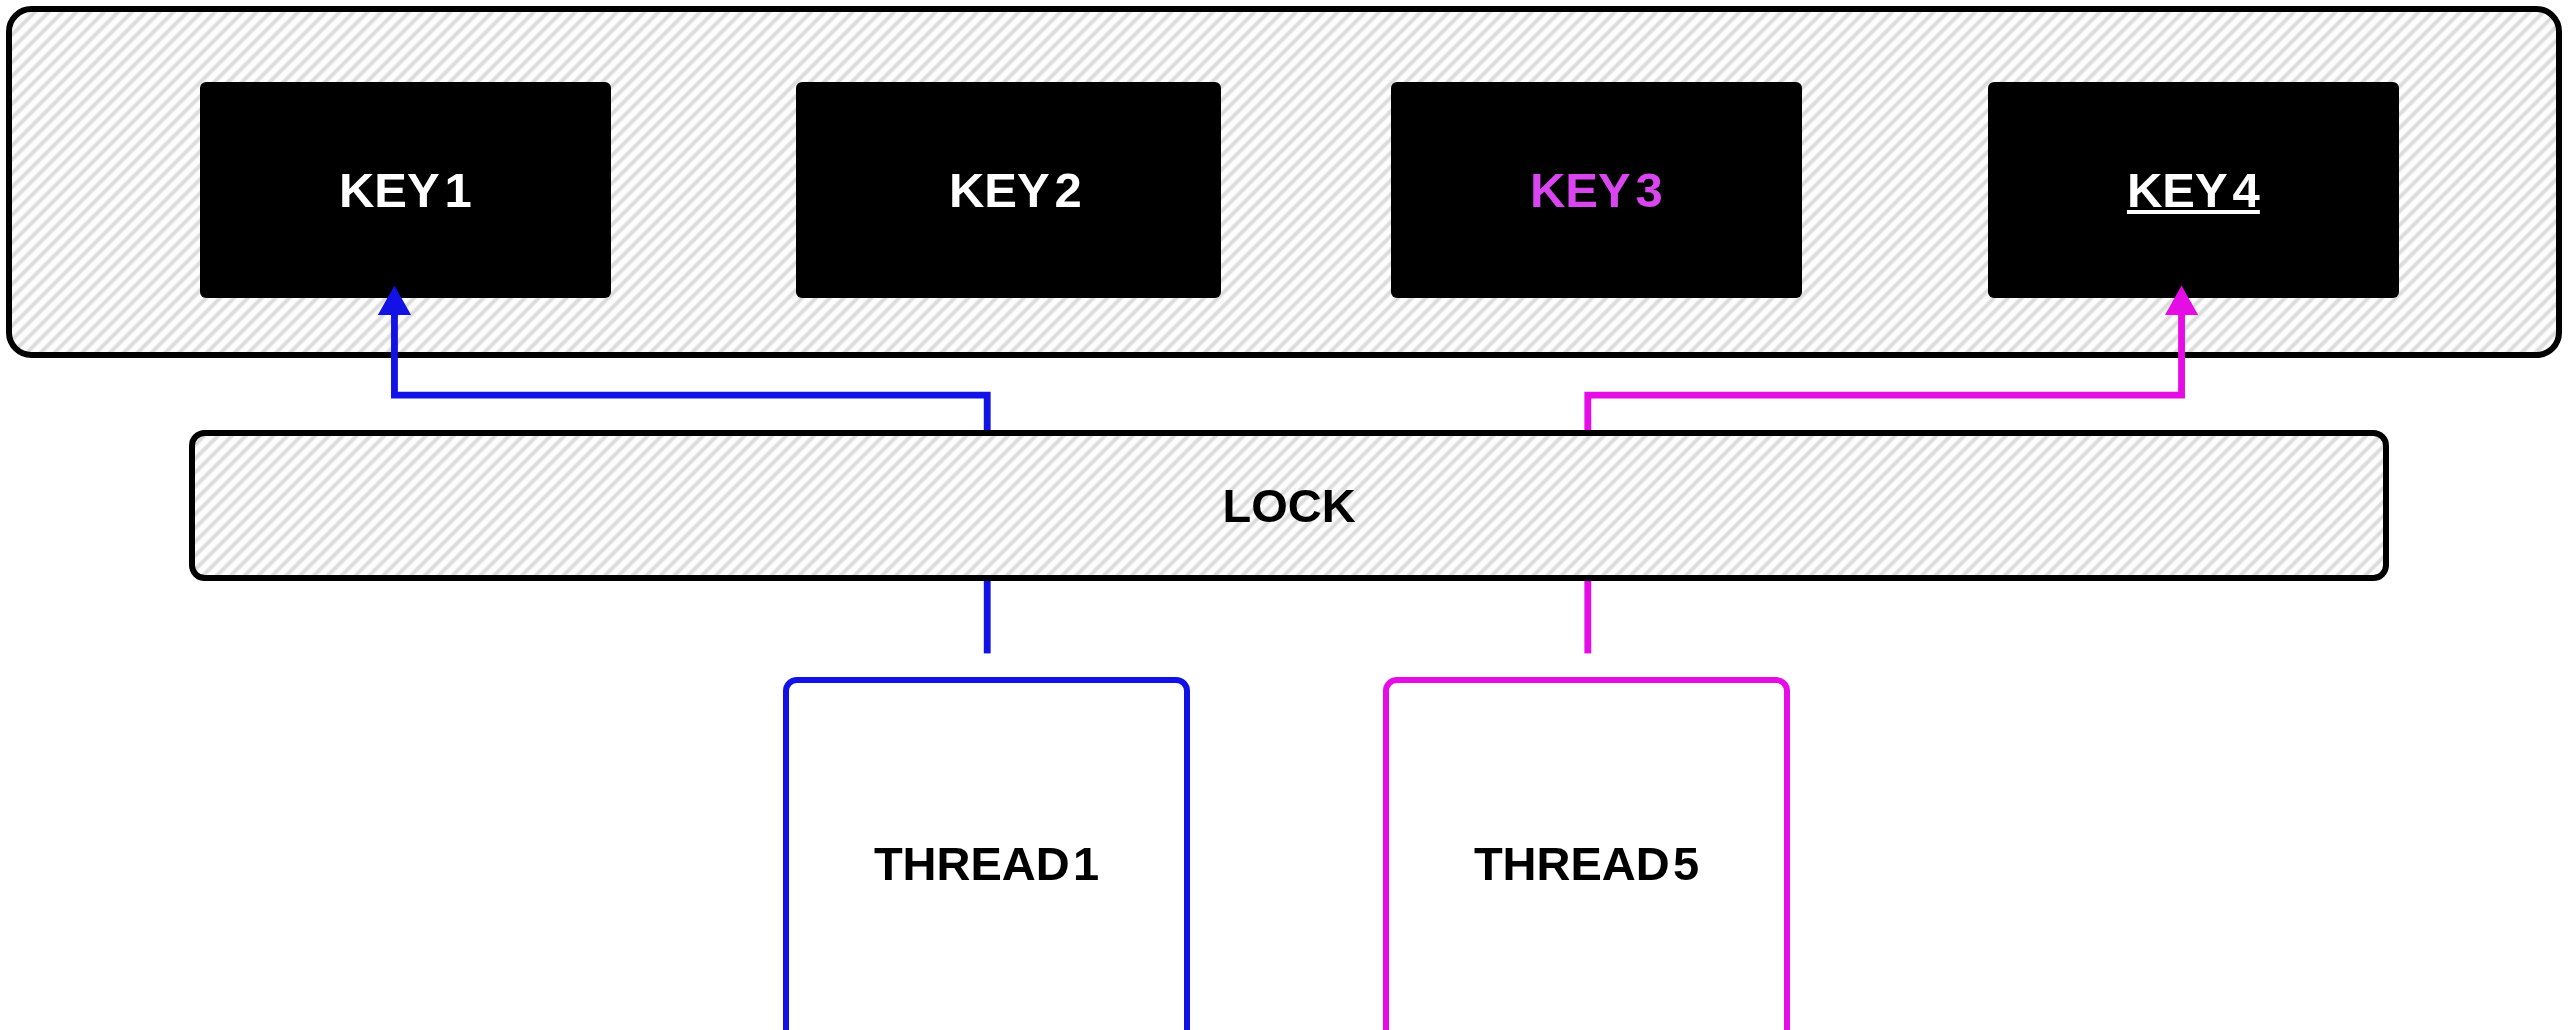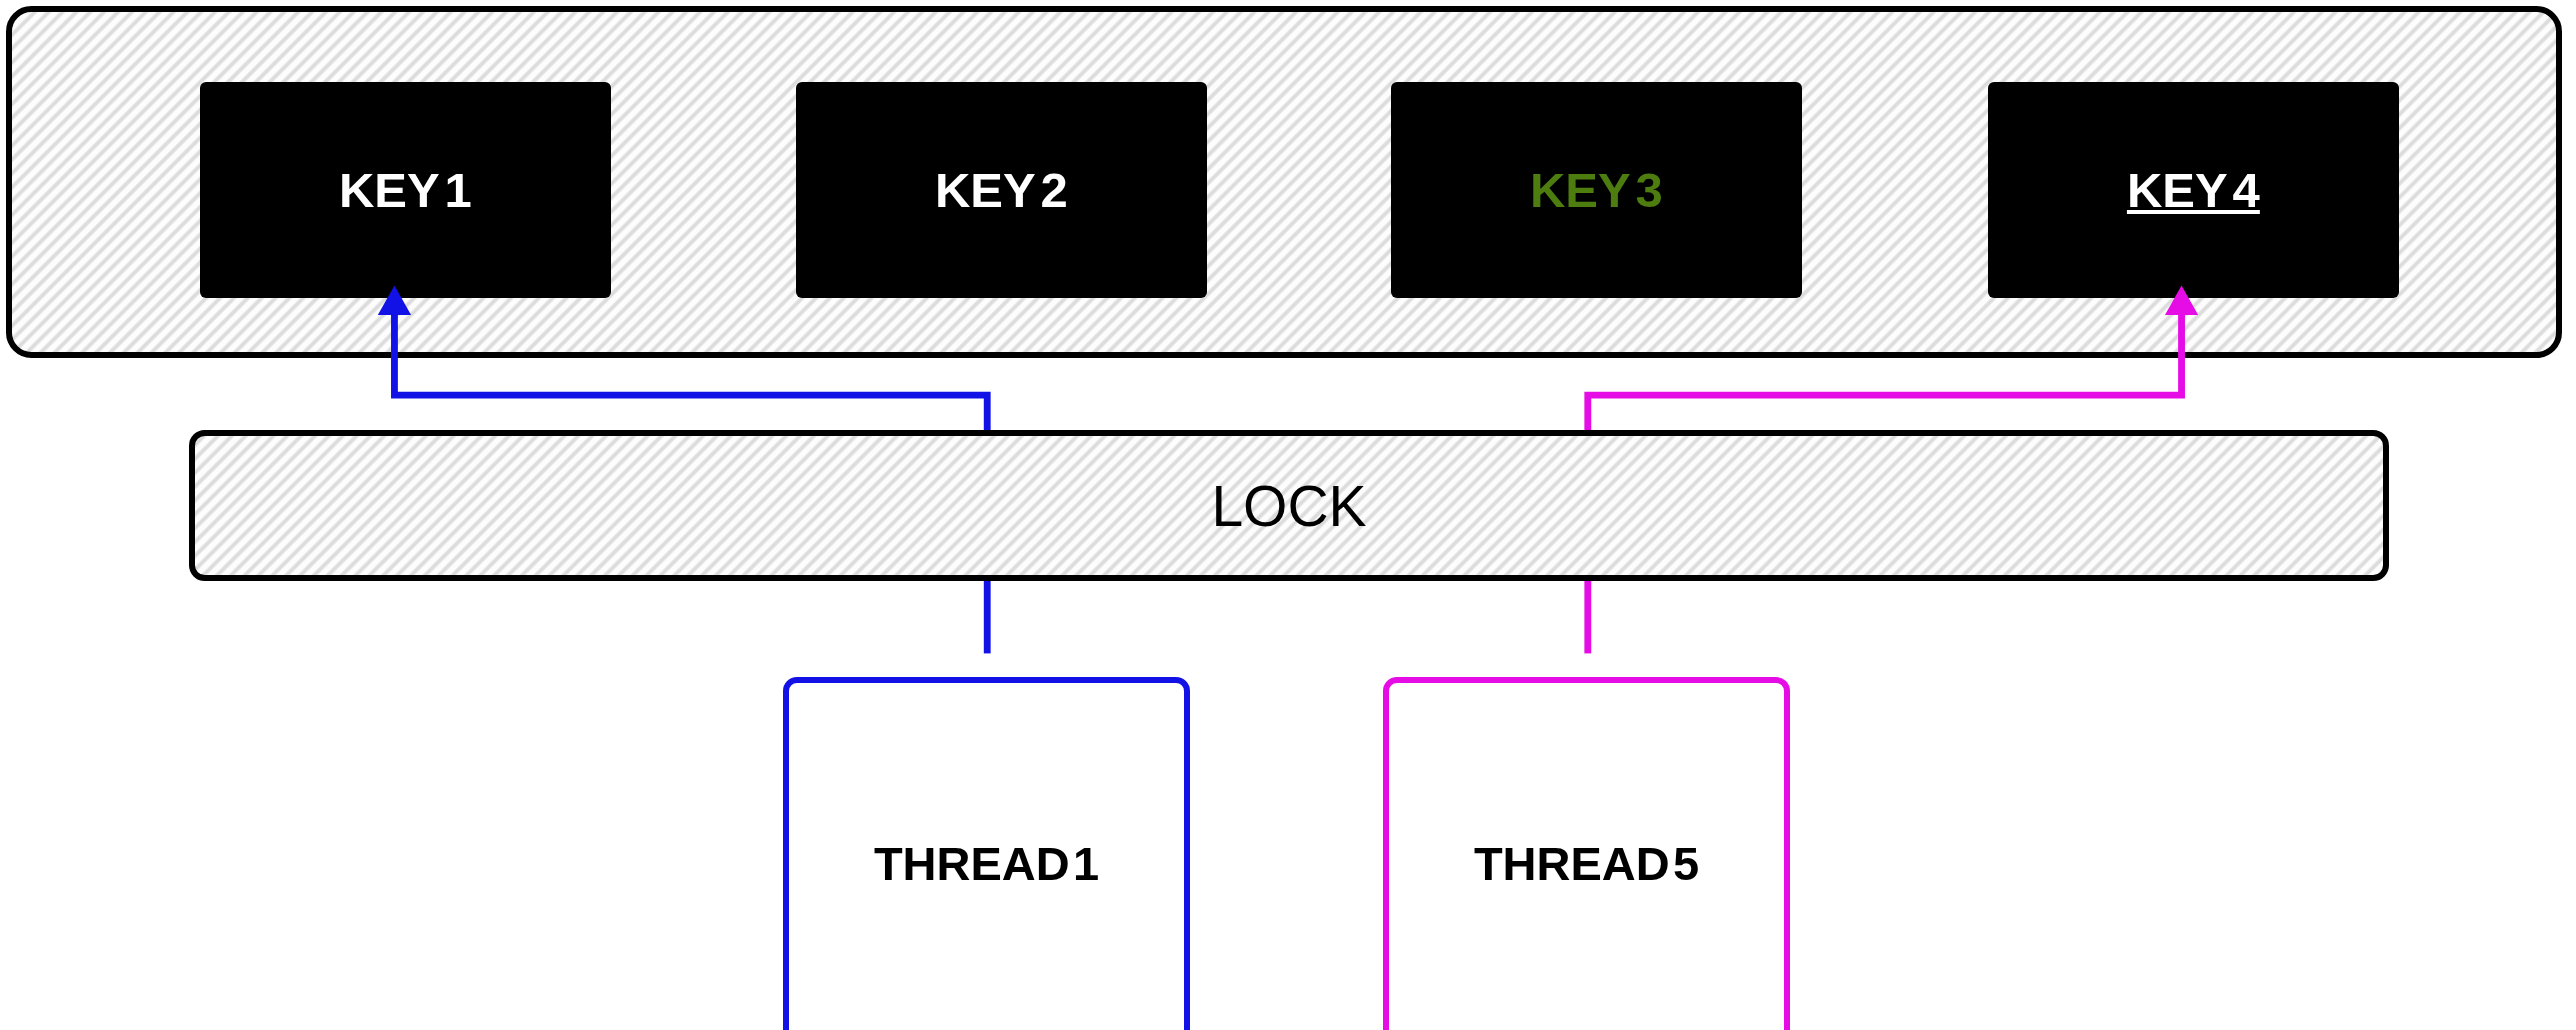--- a/index.html
+++ b/index.html
@@ -56,21 +56,21 @@
   .lock {
     position: absolute;
     left: 189px; top: 430px;
     width: 2188px; height: 139px;
     border: 6.8px solid #000000;
     border-radius: 15.7px;
     display: flex; align-items: center; justify-content: center;
   }
   .lock span {
     color: #000000;
-    font-size: 57px; font-weight: 400;
+    font-size: 47px; font-weight: 700;
     letter-spacing: 0px;
   }
 
   .thread {
     position: absolute;
     top: 649px;
     width: 395px; height: 360px;
     background: #ffffff;
     border: 6.8px solid #000000; 
     border-radius: 14px;
@@ -87,25 +87,25 @@
 </style>
 </head>
 <body>
 
 <div class="stage">
 
   <div class="rack hatch">
     <div class="key key1" style="background-color: rgb(0, 0, 0);">
       <span style="color: rgb(255, 255, 255);">KEY 1</span>
     </div>
-    <div class="key key2" style="background-color: rgb(0, 0, 0);">
+    <div class="key key2" style="background-color: rgb(0, 0, 0); padding-left: 14px;">
       <span style="color: rgb(255, 255, 255);">KEY 2</span>
     </div>
     <div class="key key3" style="background-color: rgb(0, 0, 0);">
-      <span style="color: #4d7c0f;">KEY 3</span>
+      <span style="color: #d946ef;">KEY 3</span>
     </div>
     <div class="key key4" style="background-color: rgb(0, 0, 0);">
       <span style="color: rgb(255, 255, 255); text-decoration: underline;">KEY 4</span>
     </div>
   </div>
 
   <svg class="connectors" viewBox="0 0 2633 1053" xmlns="http://www.w3.org/2000/svg">
 
     <path d="M 1009 590 L 1009 668" fill="none" stroke-width="7" stroke="#1212e6"></path>
     <path d="M 1009 446 L 1009 404 L 403 404 L 403 320" fill="none" stroke-width="7" stroke-linejoin="miter" stroke="#1212e6"></path>

